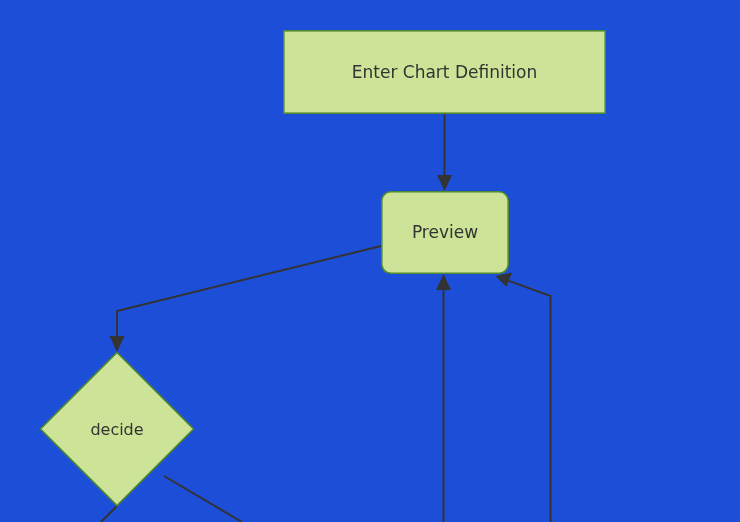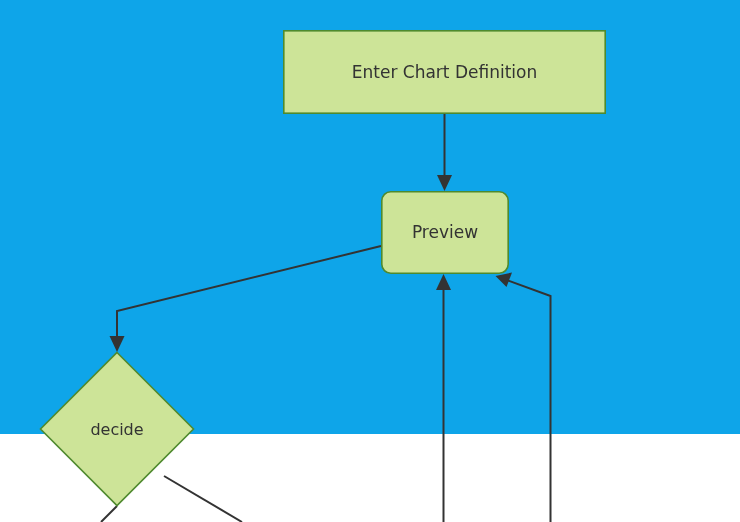--- a/index.html
+++ b/index.html
@@ -9,22 +9,22 @@
   }
   body {
     width: 740px;
     height: 522px;
     overflow: hidden;
     font-family: "DejaVu Sans", "Liberation Sans", sans-serif;
   }
   #flowchart-canvas {
     position: relative;
     width: 740px;
-    height: 434px;
-    background: #0ea5e9;
+    height: 522px;
+    background: #1d4ed8;
   }
   #flowchart-svg {
     position: absolute;
     top: 0;
     left: 0;
     width: 740px;
     height: 522px;
     display: block;
   }
   .node-shape {

